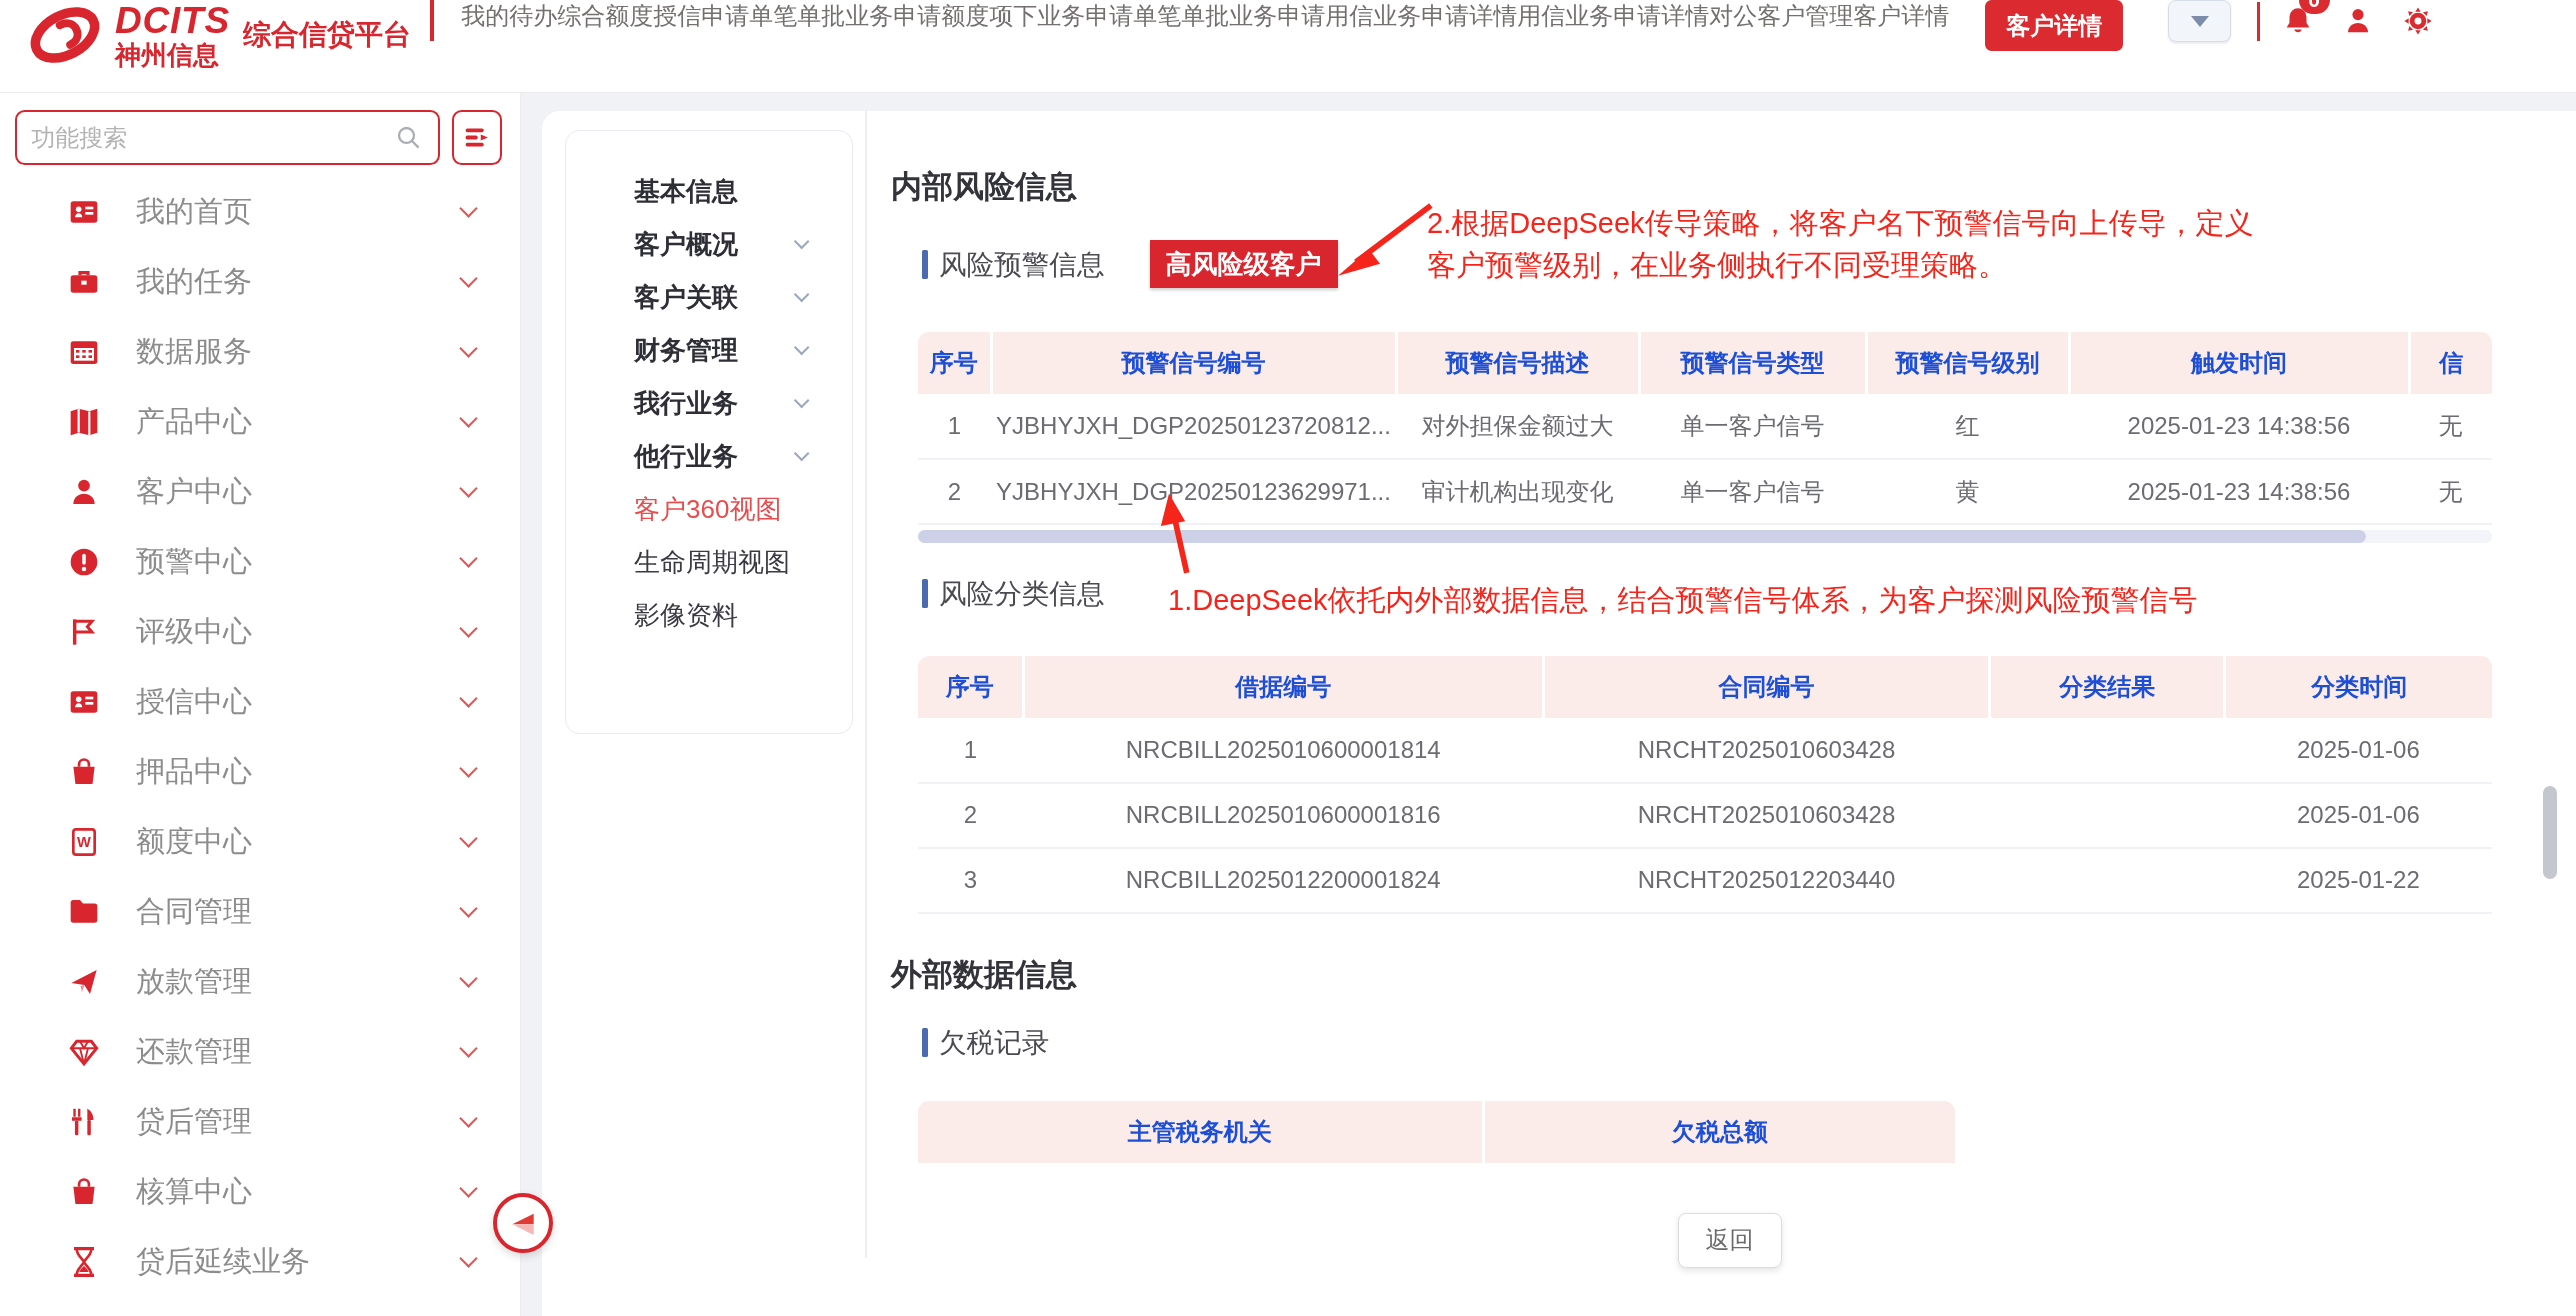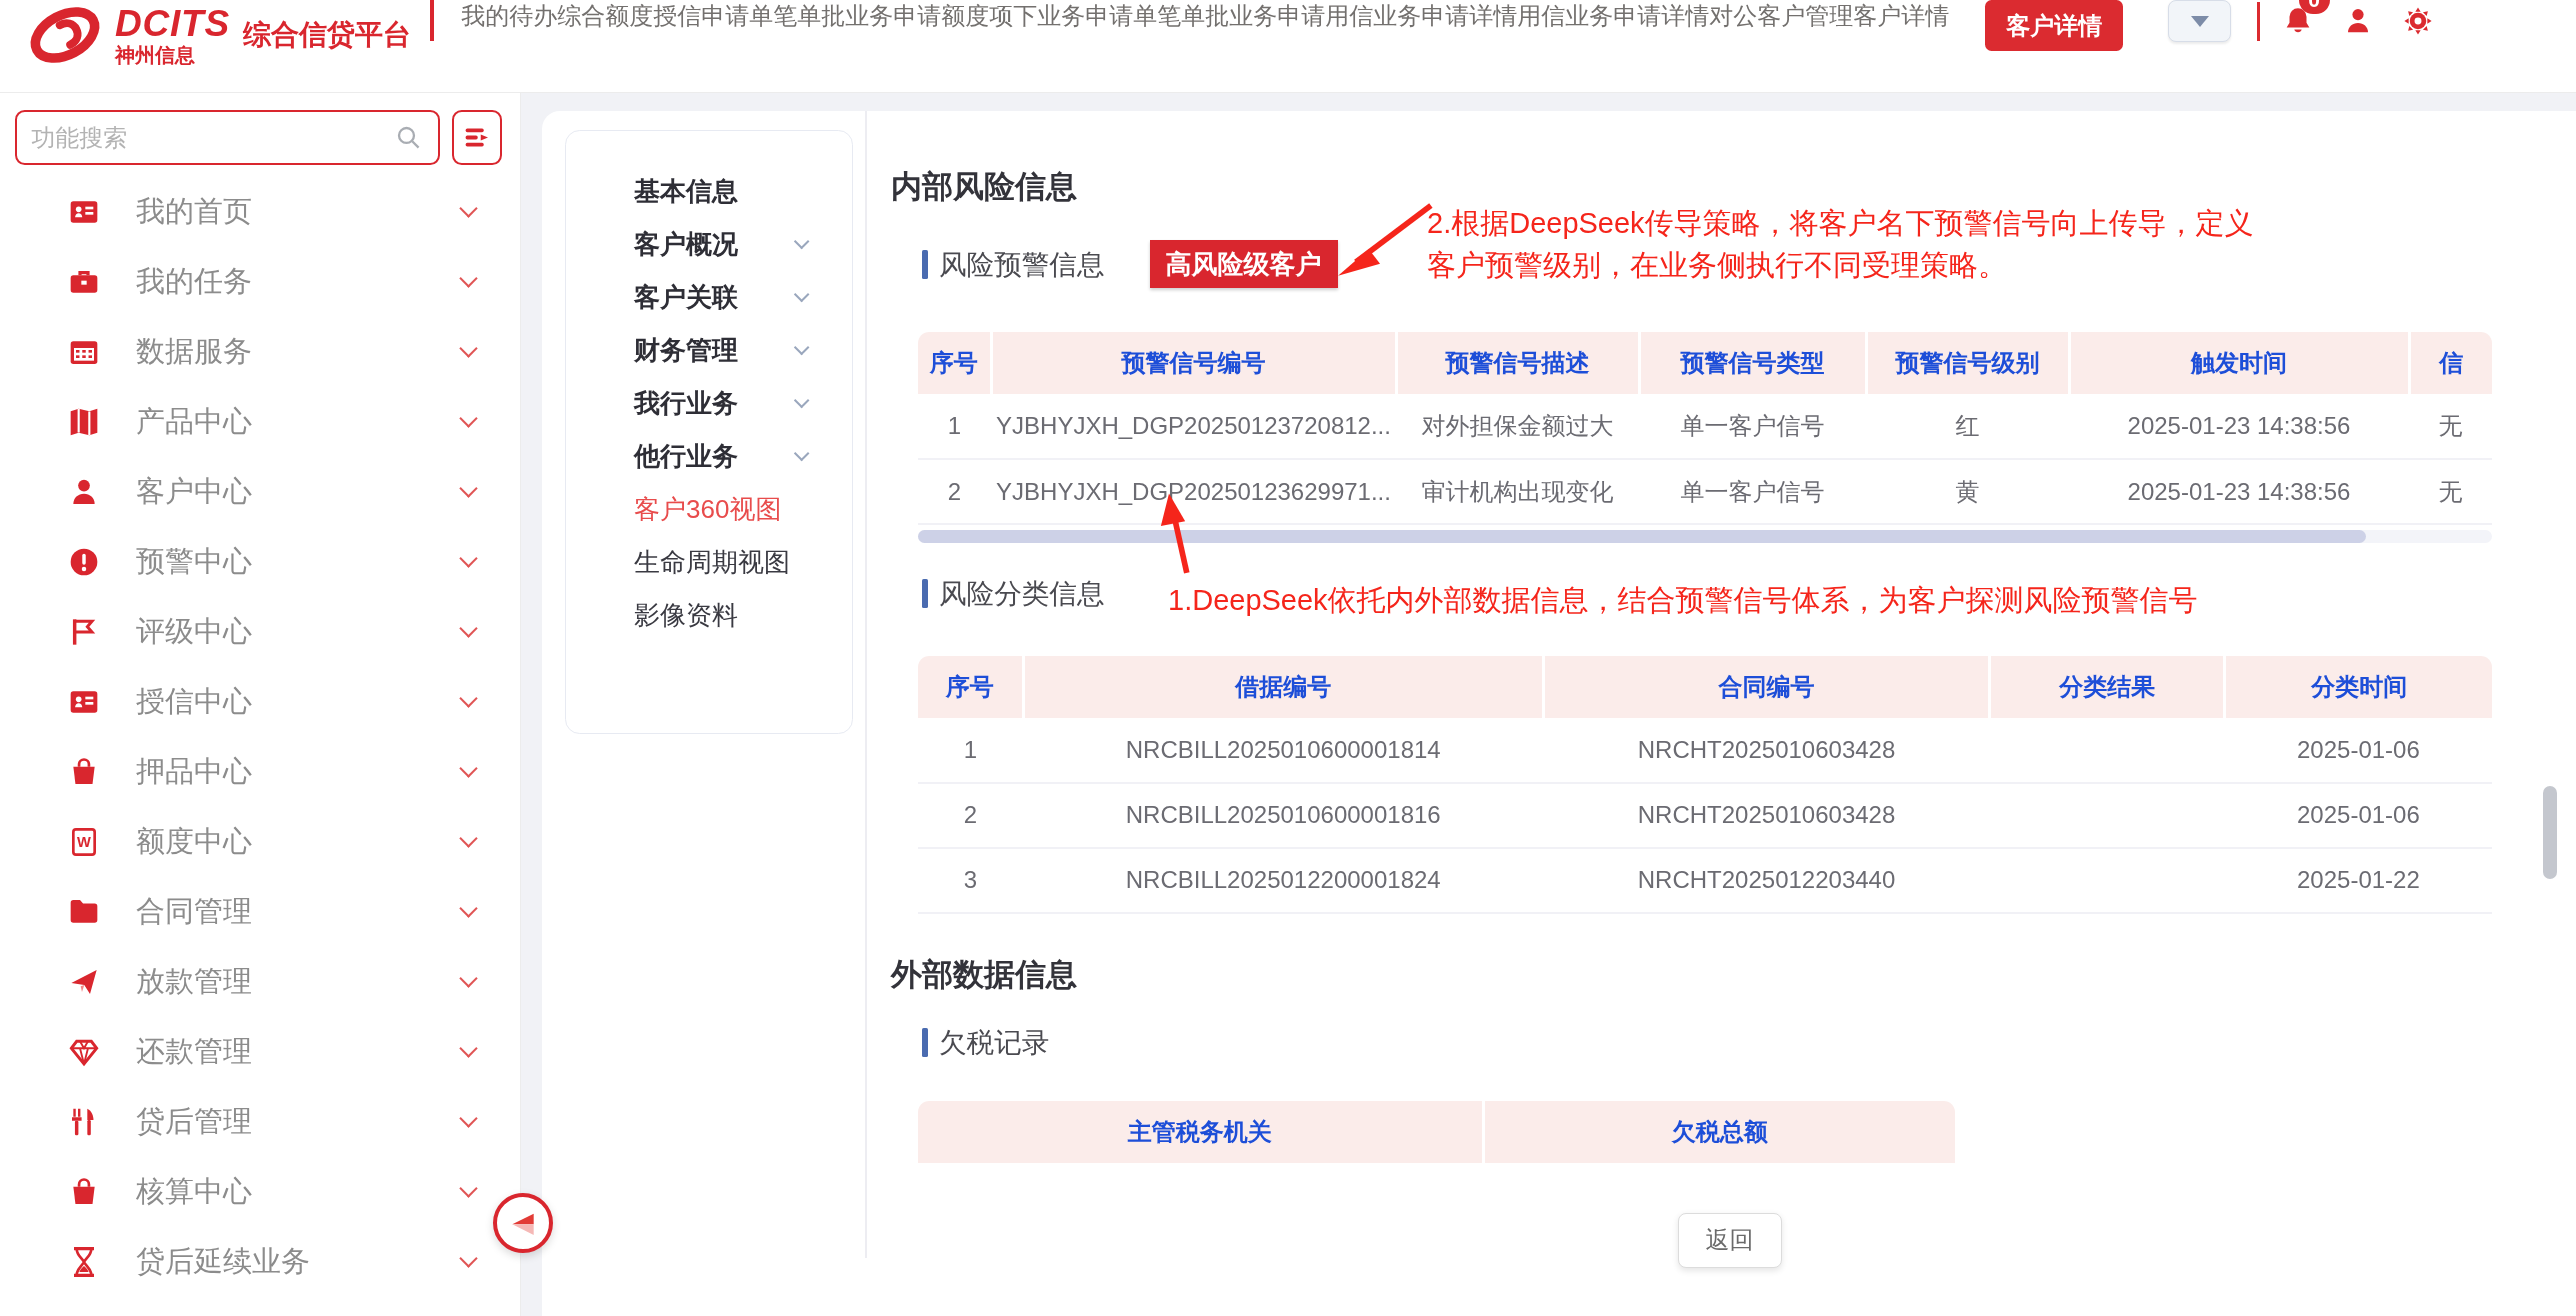--- a/index.html
+++ b/index.html
@@ -6,21 +6,21 @@
   html,body { width:2576px; height:1317px; overflow:hidden; background:#f1f2f6;
     font-family:"Liberation Sans","DejaVu Sans",sans-serif; }
 
   
   .topnav { position:absolute; left:0; top:0; width:2576px; height:93px; background:#fff;
     border-bottom:1.6px solid #ececec; display:flex; align-items:flex-start; z-index:30; }
   .logo-wrap { display:flex; align-items:center; margin-left:23px; }
   .logo-swirl { width:84px; height:70px; }
   .logo-txt { margin-left:8px; line-height:1; }
   .logo-en { font-size:37px; font-weight:bold; font-style:italic; color:#d9262e; letter-spacing:0.8px; }
-  .logo-cn-sub { font-size:20px; font-weight:bold; color:#d9262e; margin-top:3.2px; }
+  .logo-cn-sub { font-size:26px; font-weight:bold; color:#d9262e; margin-top:3.2px; }
   .logo-app { font-size:28px; font-weight:bold; color:#d9262e; margin-left:13px; }
   .nav-divider { width:3.2px; height:41px; background:#d9262e; margin:0 27.6px 0 19.4px; }
   .nav-items { display:flex; align-items:center; }
   .nav-item { font-size:24px; color:#73706e; white-space:nowrap; cursor:pointer; }
   .nav-pill { background:#db2b30; color:#fff; font-size:24px; font-weight:bold; padding:9.7px 21px;
     border-radius:6.5px; margin-left:36px; white-space:nowrap; cursor:pointer; }
   .nav-right { display:flex; align-items:center; margin-left:45px; }
   .dd-btn { width:63px; height:42px; background:#f2f5f9; border:1.6px solid #d7dde8; border-radius:8px;
     display:flex; align-items:center; justify-content:center; box-shadow:0 1.6px 2.4px rgba(0,0,0,.08); cursor:pointer; }
   .dd-tri { width:0; height:0; border-left:9px solid transparent; border-right:9px solid transparent;

